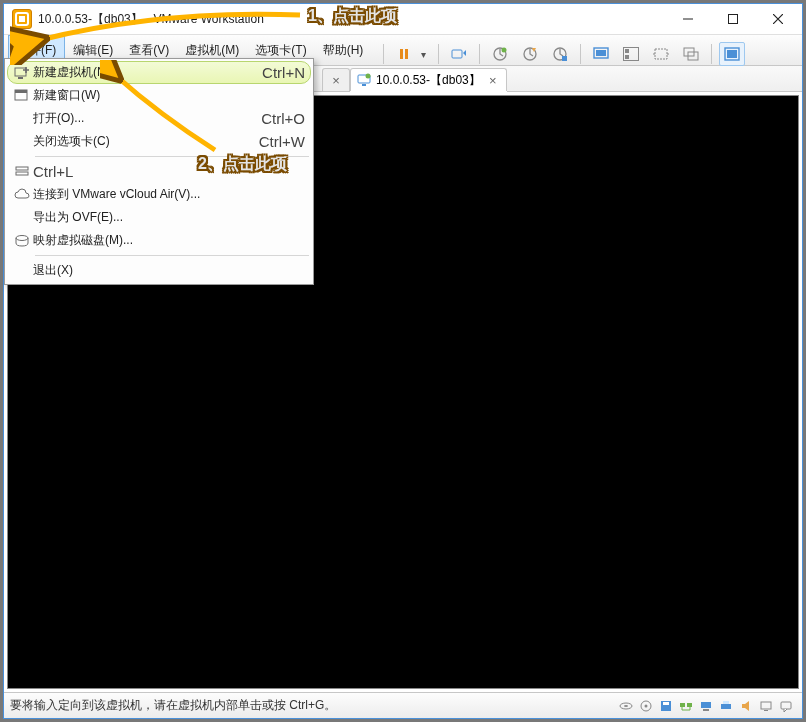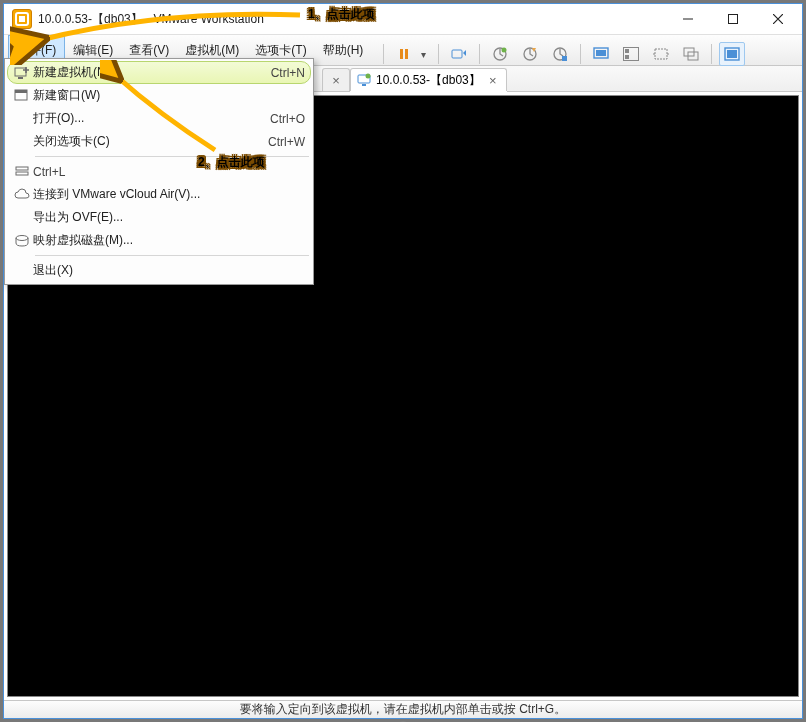--- a/index.html
+++ b/index.html
@@ -126,29 +126,28 @@
   }
   .tab-icon { width:14px; height:14px; }
   .canvas {
     flex: 1;
     background: #000;
     margin: 3px;
     border: 1px solid #888;
   }
 
   .statusbar {
-    height: 18px;
+    height: 26px;
     background: linear-gradient(#fdfdfd,#ececec);
     border-top: 1px solid #c7c7c7;
     display: flex;
     align-items: center;
     padding: 0 6px;
     font-size: 12px;
     color: #333;
-    flex-direction: column;
   }
   .status-spacer { flex:1; }
   .tray-icon { width:16px; height:16px; margin: 0 2px; display:flex; align-items:center; justify-content:center; }
 
   
   .dropdown {
     position: absolute;
     left: 4px;
     top: 58px;
     width: 310px;
@@ -170,29 +169,29 @@
     border: 1px solid #b8d66f;
     border-radius: 10px;
     padding: 0 5px 0 3px;
   }
   .dd-icon {
     width: 22px; height:18px;
     display:flex; align-items:center; justify-content:center;
     color:#6b6b6b;
   }
   .dd-label { flex: 1; color:#222; }
-  .dd-sc { color:#444; font-size:12px; }
+  .dd-sc { color:#444; font-size:15px; }
   .dd-sep { height:1px; background:#d6d6d6; margin:3px 2px 3px 28px; }
 
   
   .anno {
     position: absolute;
-    font-size: 12px;
+    font-size: 16px;
     font-weight: 900;
-    color: #000000;
+    color: #e5e5e5;
     text-shadow:
       -2px -2px 0 #7a4b00, 2px -2px 0 #7a4b00,
       -2px 2px 0 #7a4b00, 2px 2px 0 #7a4b00,
       0 -2px 0 #7a4b00, 0 2px 0 #7a4b00,
       -2px 0 0 #7a4b00, 2px 0 0 #7a4b00;
     white-space: nowrap;
     z-index: 100;
   }
   .arrow-svg { position:absolute; z-index:90; pointer-events:none; }
 </style>

